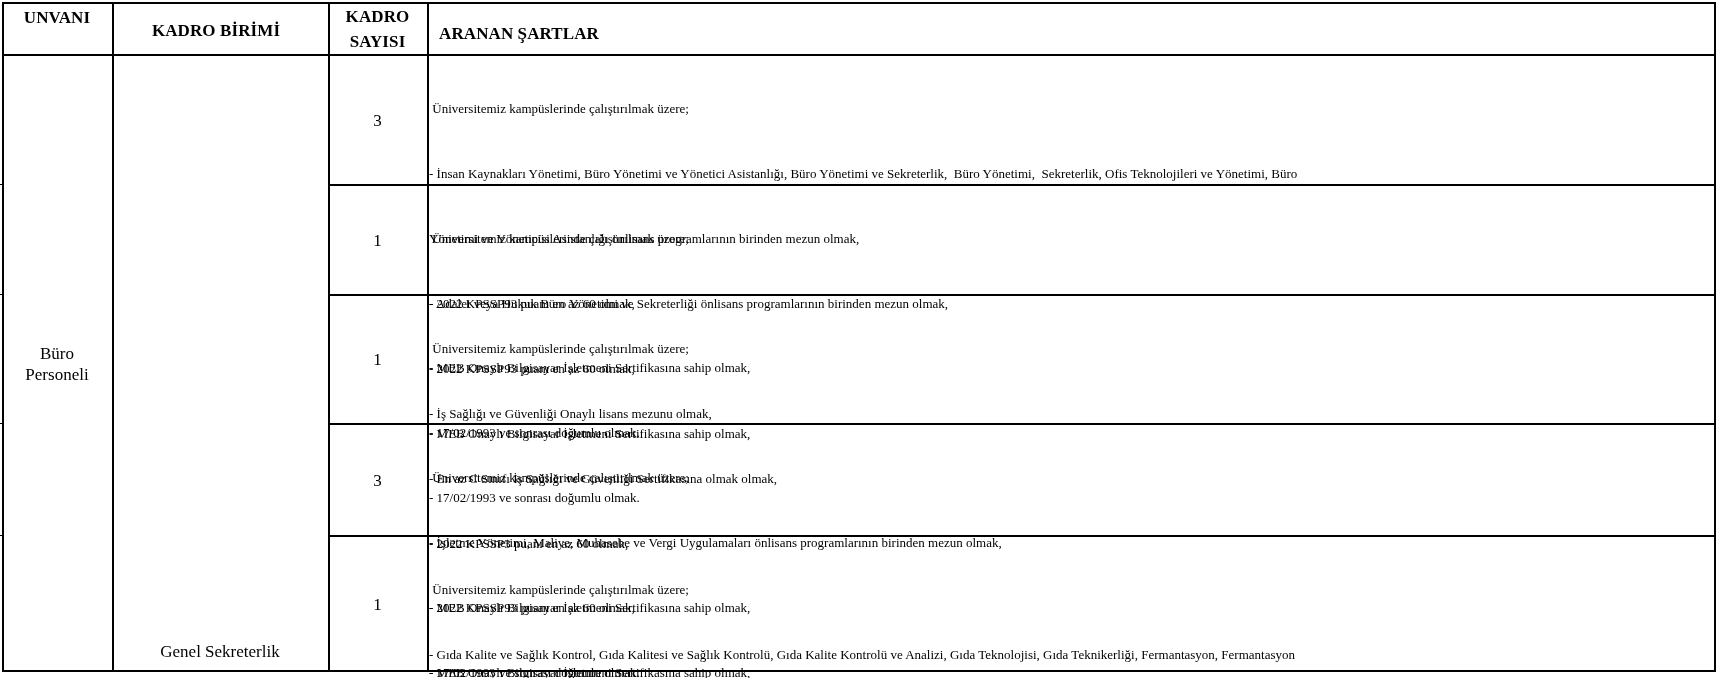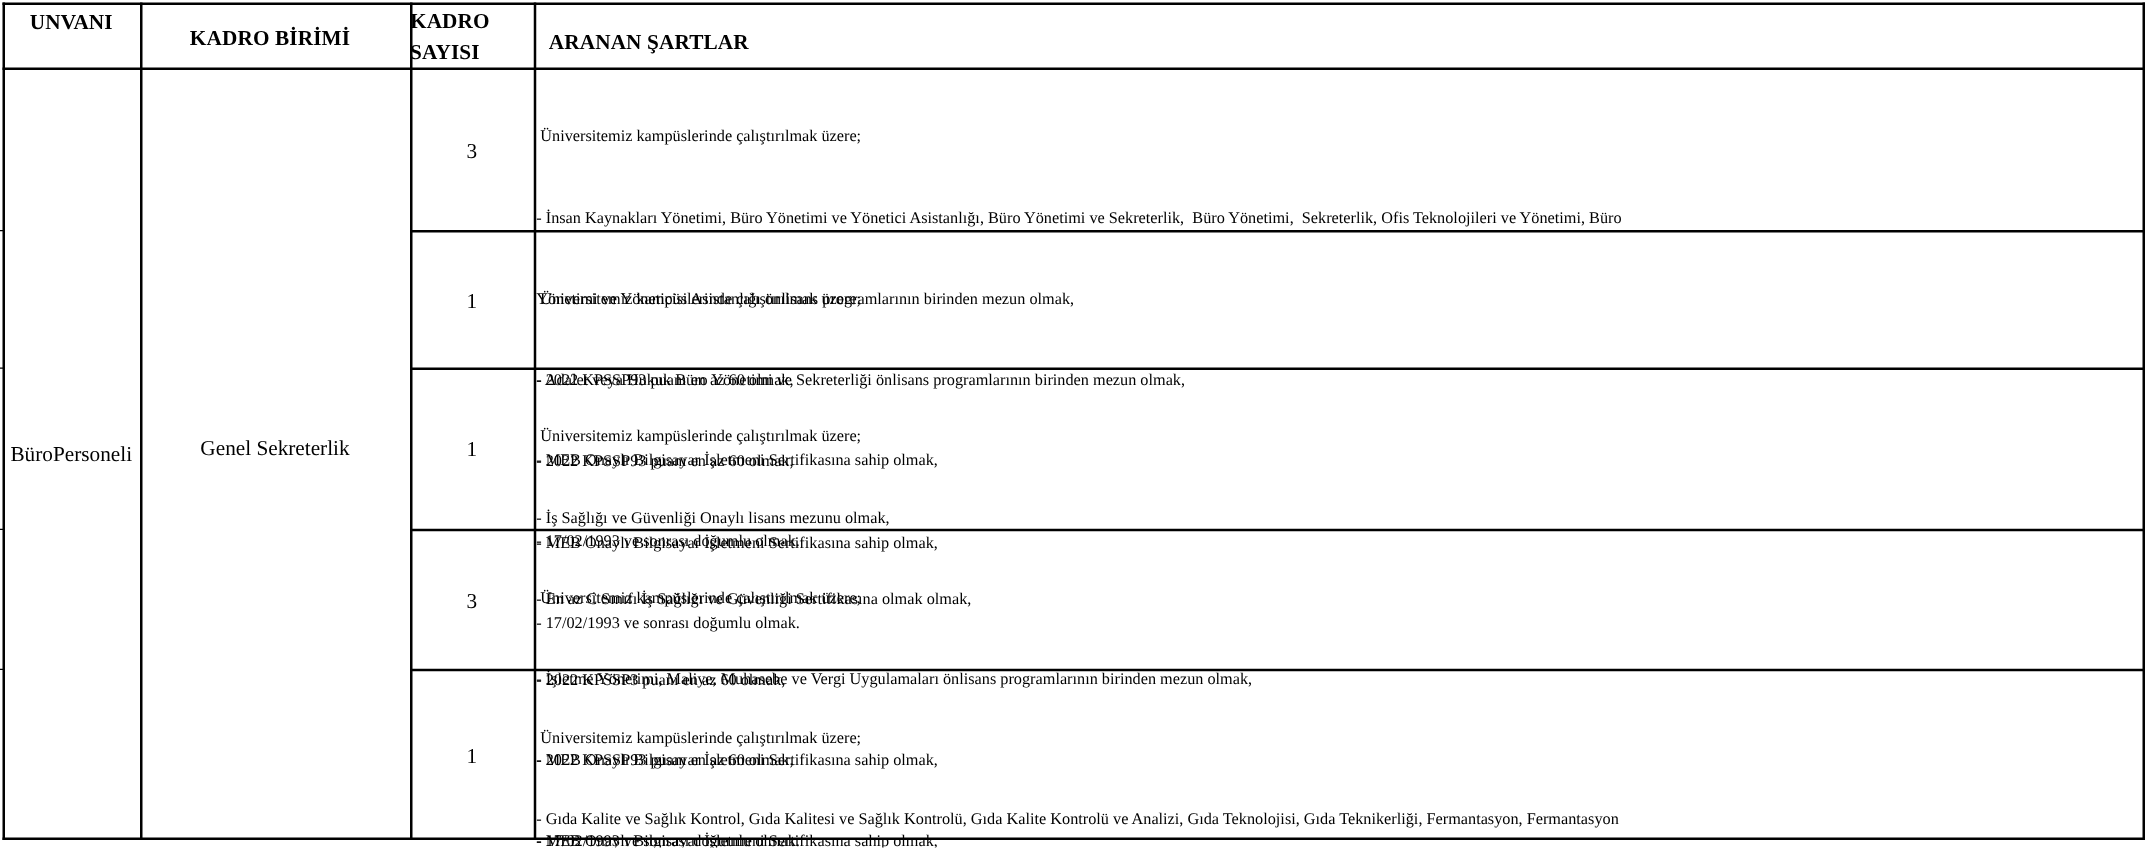--- a/index.html
+++ b/index.html
@@ -38,21 +38,21 @@
     justify-content: center;
     padding-bottom: 11px;
     letter-spacing: 0.1px;
   }
   .hdr.left {
     justify-content: flex-start;
     padding-left: 12px;
   }
   .hdr.stack {
     flex-direction: column;
-    align-items: flex-start;
+    align-items: center;
     justify-content: center;
     padding-bottom: 0;
     line-height: 25px;
   }
   .center-text {
     font-size: 17px;
     display: flex;
     align-items: center;
     justify-content: center;
     text-align: center;
@@ -82,26 +82,26 @@
     <span>KADRO BİRİMİ</span>
   </div>
   <div class="cell hdr stack" style="left:326px;top:0;width:99px;height:53px;">
     <span>KADRO</span>
     <span>SAYISI</span>
   </div>
   <div class="cell hdr left" style="left:425px;top:0;width:1419px;height:53px;">
     <span>ARANAN ŞARTLAR</span>
   </div>
 
-  <div class="cell center-text" style="left:0;top:53px;width:110px;height:617px;flex-direction:row;">
+  <div class="cell center-text" style="left:0;top:53px;width:110px;height:617px;flex-direction:column;">
     <span>Büro</span>
     <span>Personeli</span>
   </div>
 
-  <div class="cell center-text" style="left:110px;top:53px;width:216px;height:617px;padding-bottom:10px;">
+  <div class="cell center-text" style="left:110px;top:53px;width:216px;height:617px;padding-bottom:10px;align-items:flex-end;">
     <span>Genel Sekreterlik</span>
   </div>
 
   <div class="cell center-text" style="left:326px;top:53px;width:99px;height:130px;">
     <span>3</span>
   </div>
   <div class="cell req" style="left:425px;top:53px;width:1289px;height:130px;">
     <span class="ln"> Üniversitemiz kampüslerinde çalıştırılmak üzere;</span>
     <span class="ln">- İnsan Kaynakları Yönetimi, Büro Yönetimi ve Yönetici Asistanlığı, Büro Yönetimi ve Sekreterlik,  Büro Yönetimi,  Sekreterlik, Ofis Teknolojileri ve Yönetimi, Büro</span>
     <span class="ln">Yönetimi ve Yöneticisi Asistanlığı önlisans programlarının birinden mezun olmak,</span>

